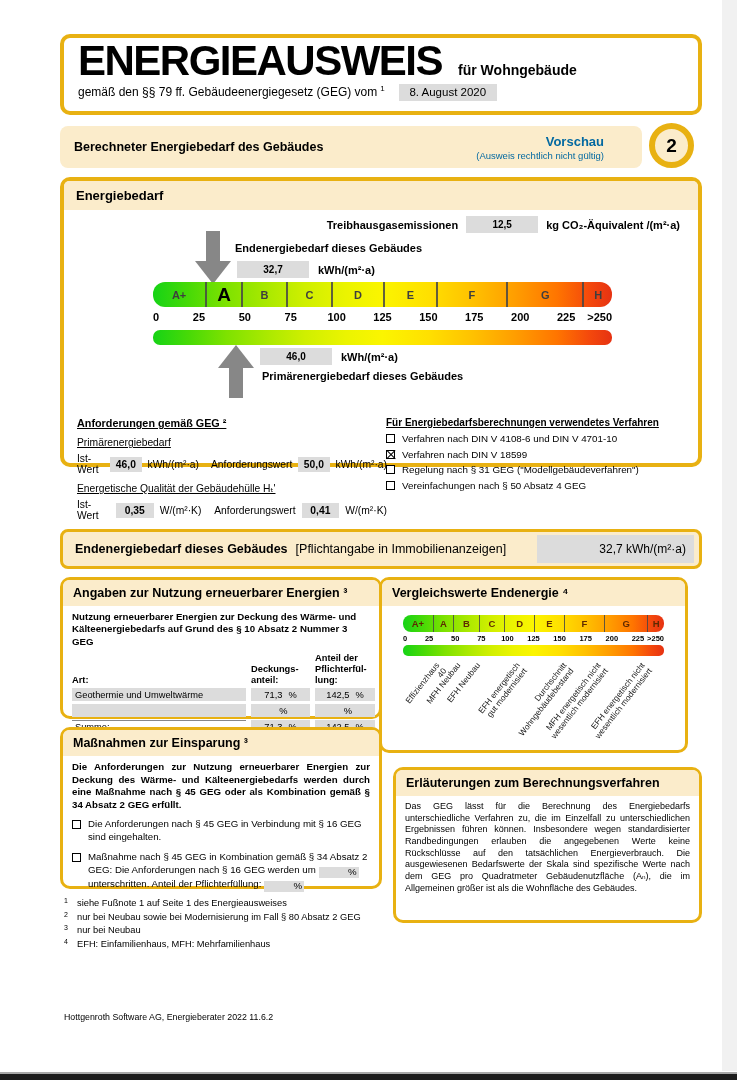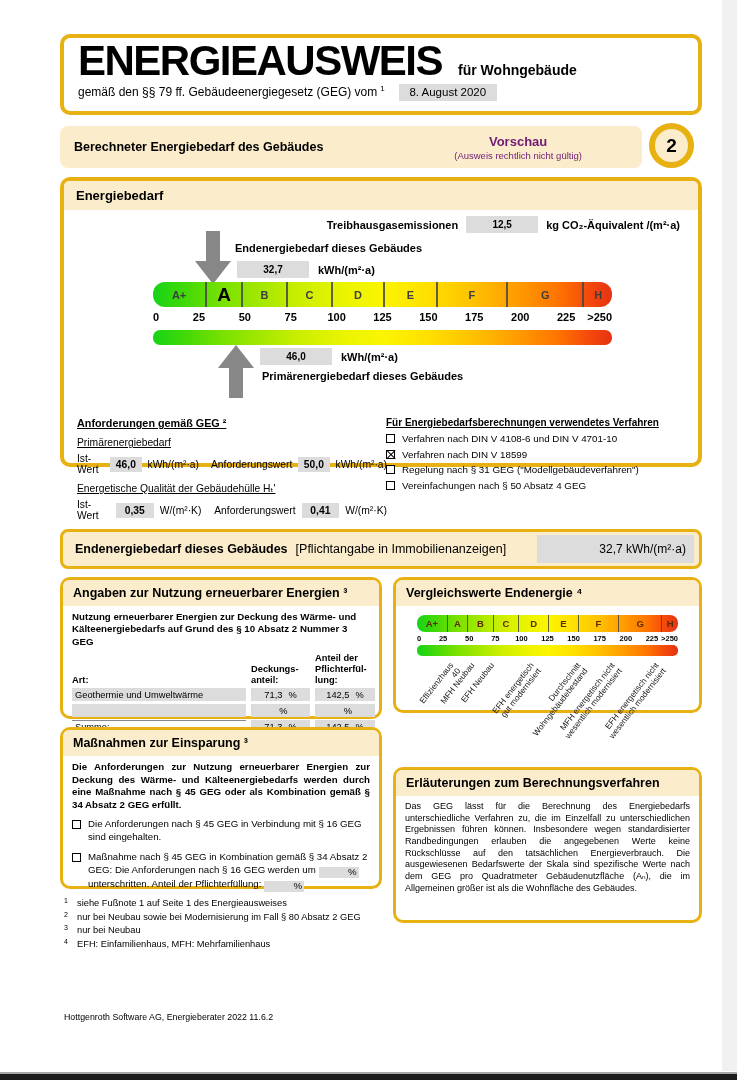--- a/index.html
+++ b/index.html
@@ -19,21 +19,21 @@
   .title-row{display:flex;align-items:baseline;gap:16px}
   .main-title{font-size:42px;font-weight:bold;letter-spacing:-1.5px;line-height:1.02}
   .sub-title{font-size:14px;font-weight:bold}
   .law-row{display:flex;align-items:center;font-size:12px;margin-top:1px}
   .law-sup{font-size:8px;vertical-align:super;position:relative;top:-4px;margin:0 4px 0 3px}
   .date-box{width:98px;height:17px;background:var(--graybox);display:flex;align-items:center;justify-content:center;font-size:11.5px;margin-left:10px}
 
   
   .banner{position:absolute;left:60px;top:126px;width:582px;height:42px;background:var(--cream);border-radius:8px;display:flex;align-items:center;padding:0 14px}
   .banner-title{font-size:12.5px;font-weight:bold}
-  .preview-wrap{margin-left:auto;margin-right:46px;text-align:center;color:#701a75}
+  .preview-wrap{margin-left:auto;margin-right:24px;text-align:right;color:#0369a1}
   .preview-main{font-size:13px;font-weight:bold}
   .preview-note{font-size:9.5px;margin-top:1px}
   .page-circle{position:absolute;left:649px;top:123px;width:45px;height:45px;border-radius:50%;border:6px solid var(--gold);background:var(--cream);display:flex;align-items:center;justify-content:center;font-size:19px;font-weight:bold}
 
   
   .goldbox{position:absolute;border:3px solid var(--gold);border-radius:10px;background:#fff}
   .box-header{background:var(--cream);padding:6px 10px;font-weight:bold;font-size:12.5px;border-radius:6px 6px 0 0}
 
   
   .eb-box{left:60px;top:177px;width:642px;height:290px;border-width:4px}
@@ -127,21 +127,21 @@
 
   
   .mas-box{left:60px;top:727px;width:322px;height:162px}
   .mas-body{padding:5px 9px 0;font-size:9.7px}
   .mas-intro{font-weight:bold;line-height:1.3;text-align:justify}
   .mas-item{display:flex;gap:7px;margin-top:7px;line-height:1.32}
   .mas-item .checkbox{margin-top:2px}
   .blank{display:inline-flex;width:40px;height:11px;background:var(--graybox);vertical-align:-2px;align-items:center;justify-content:flex-end;padding-right:2px}
 
   
-  .ver-box{left:393px;top:577px;width:309px;height:136px}
+  .ver-box{left:379px;top:577px;width:309px;height:176px}
   .ver-body{padding:9px 21px 0}
   .scale-sm{height:17px;font-size:9.5px;color:#5e2a00;border-radius:8px}
   .scale-sm span{border-right-width:1.5px}
   .ticks-sm{height:9px;font-size:7.5px;margin-top:2px}
   .grad-sm{height:11px;margin-top:2px;border-radius:5px}
   .ref-labels{position:relative;height:98px;margin-top:3px}
   .vlabel{position:absolute;top:2px;transform-origin:100% 0;transform:rotate(-52deg);white-space:pre-line;text-align:right;font-size:8.3px;line-height:1.12;color:#1a1a1a}
 
   
   .erl-box{left:393px;top:767px;width:309px;height:156px}

